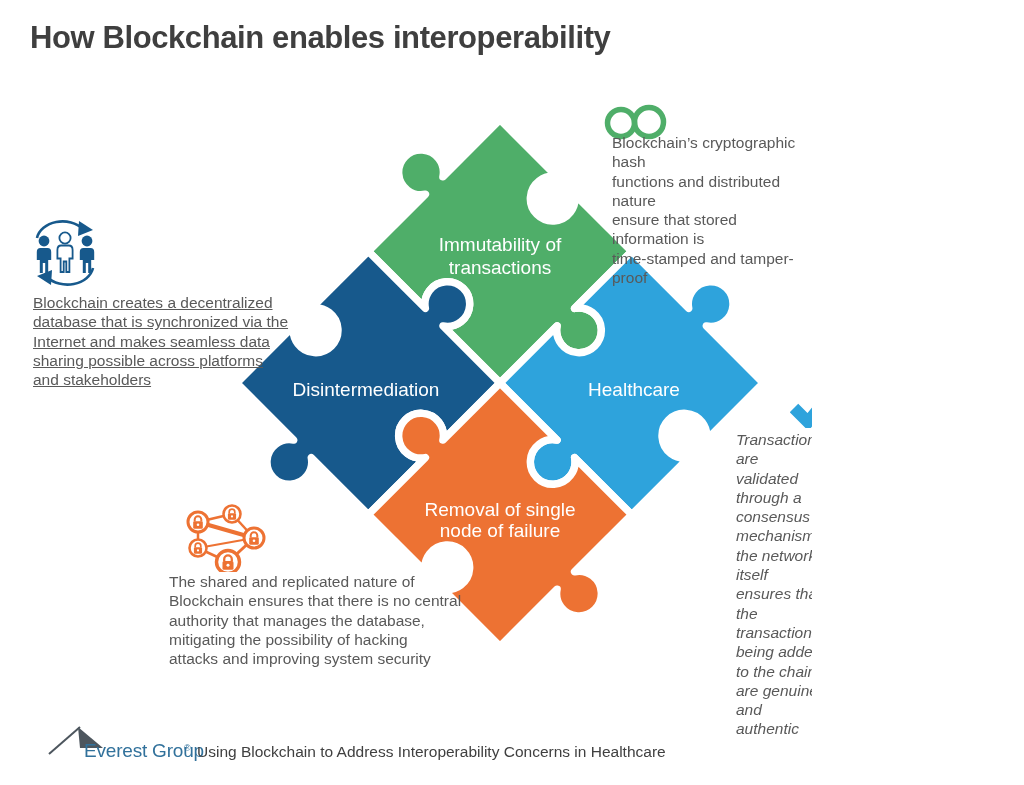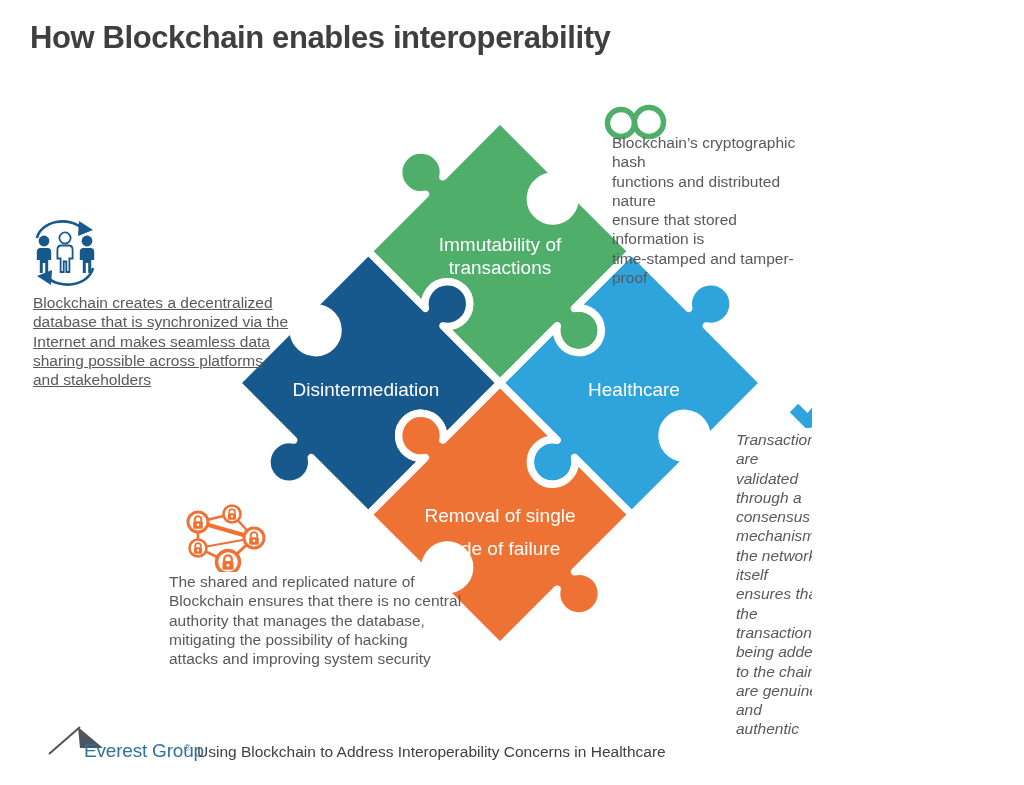--- a/index.html
+++ b/index.html
@@ -15,21 +15,21 @@
   .puzzle path { stroke:#ffffff; stroke-width:8; stroke-linejoin:round; }
 
   .piece-label {
     position:absolute; transform:translateX(-50%);
     color:#ffffff; font-size:19px; line-height:23px;
     text-align:center; white-space:pre-line;
   }
   #lbl-imm { left:500px; top:233px; }
   #lbl-dis { left:366px; top:378px; }
   #lbl-val { left:634px; top:378px; }
-  #lbl-rem { left:500px; top:499px; line-height:33px; }
+  #lbl-rem { left:500px; top:499px; line-height:21px; }
 
   .annot-text {
     position:absolute; color:#595959; font-size:15.5px; line-height:19.3px;
     white-space:pre-line;
   }
   #txt-imm { left:612px; top:133px; }
   #txt-dis { left:33px;  top:293px;text-decoration:underline; }
   #txt-val { left:736px; top:430px;font-style:italic; }
   #txt-rem { left:169px; top:572px; }
 

